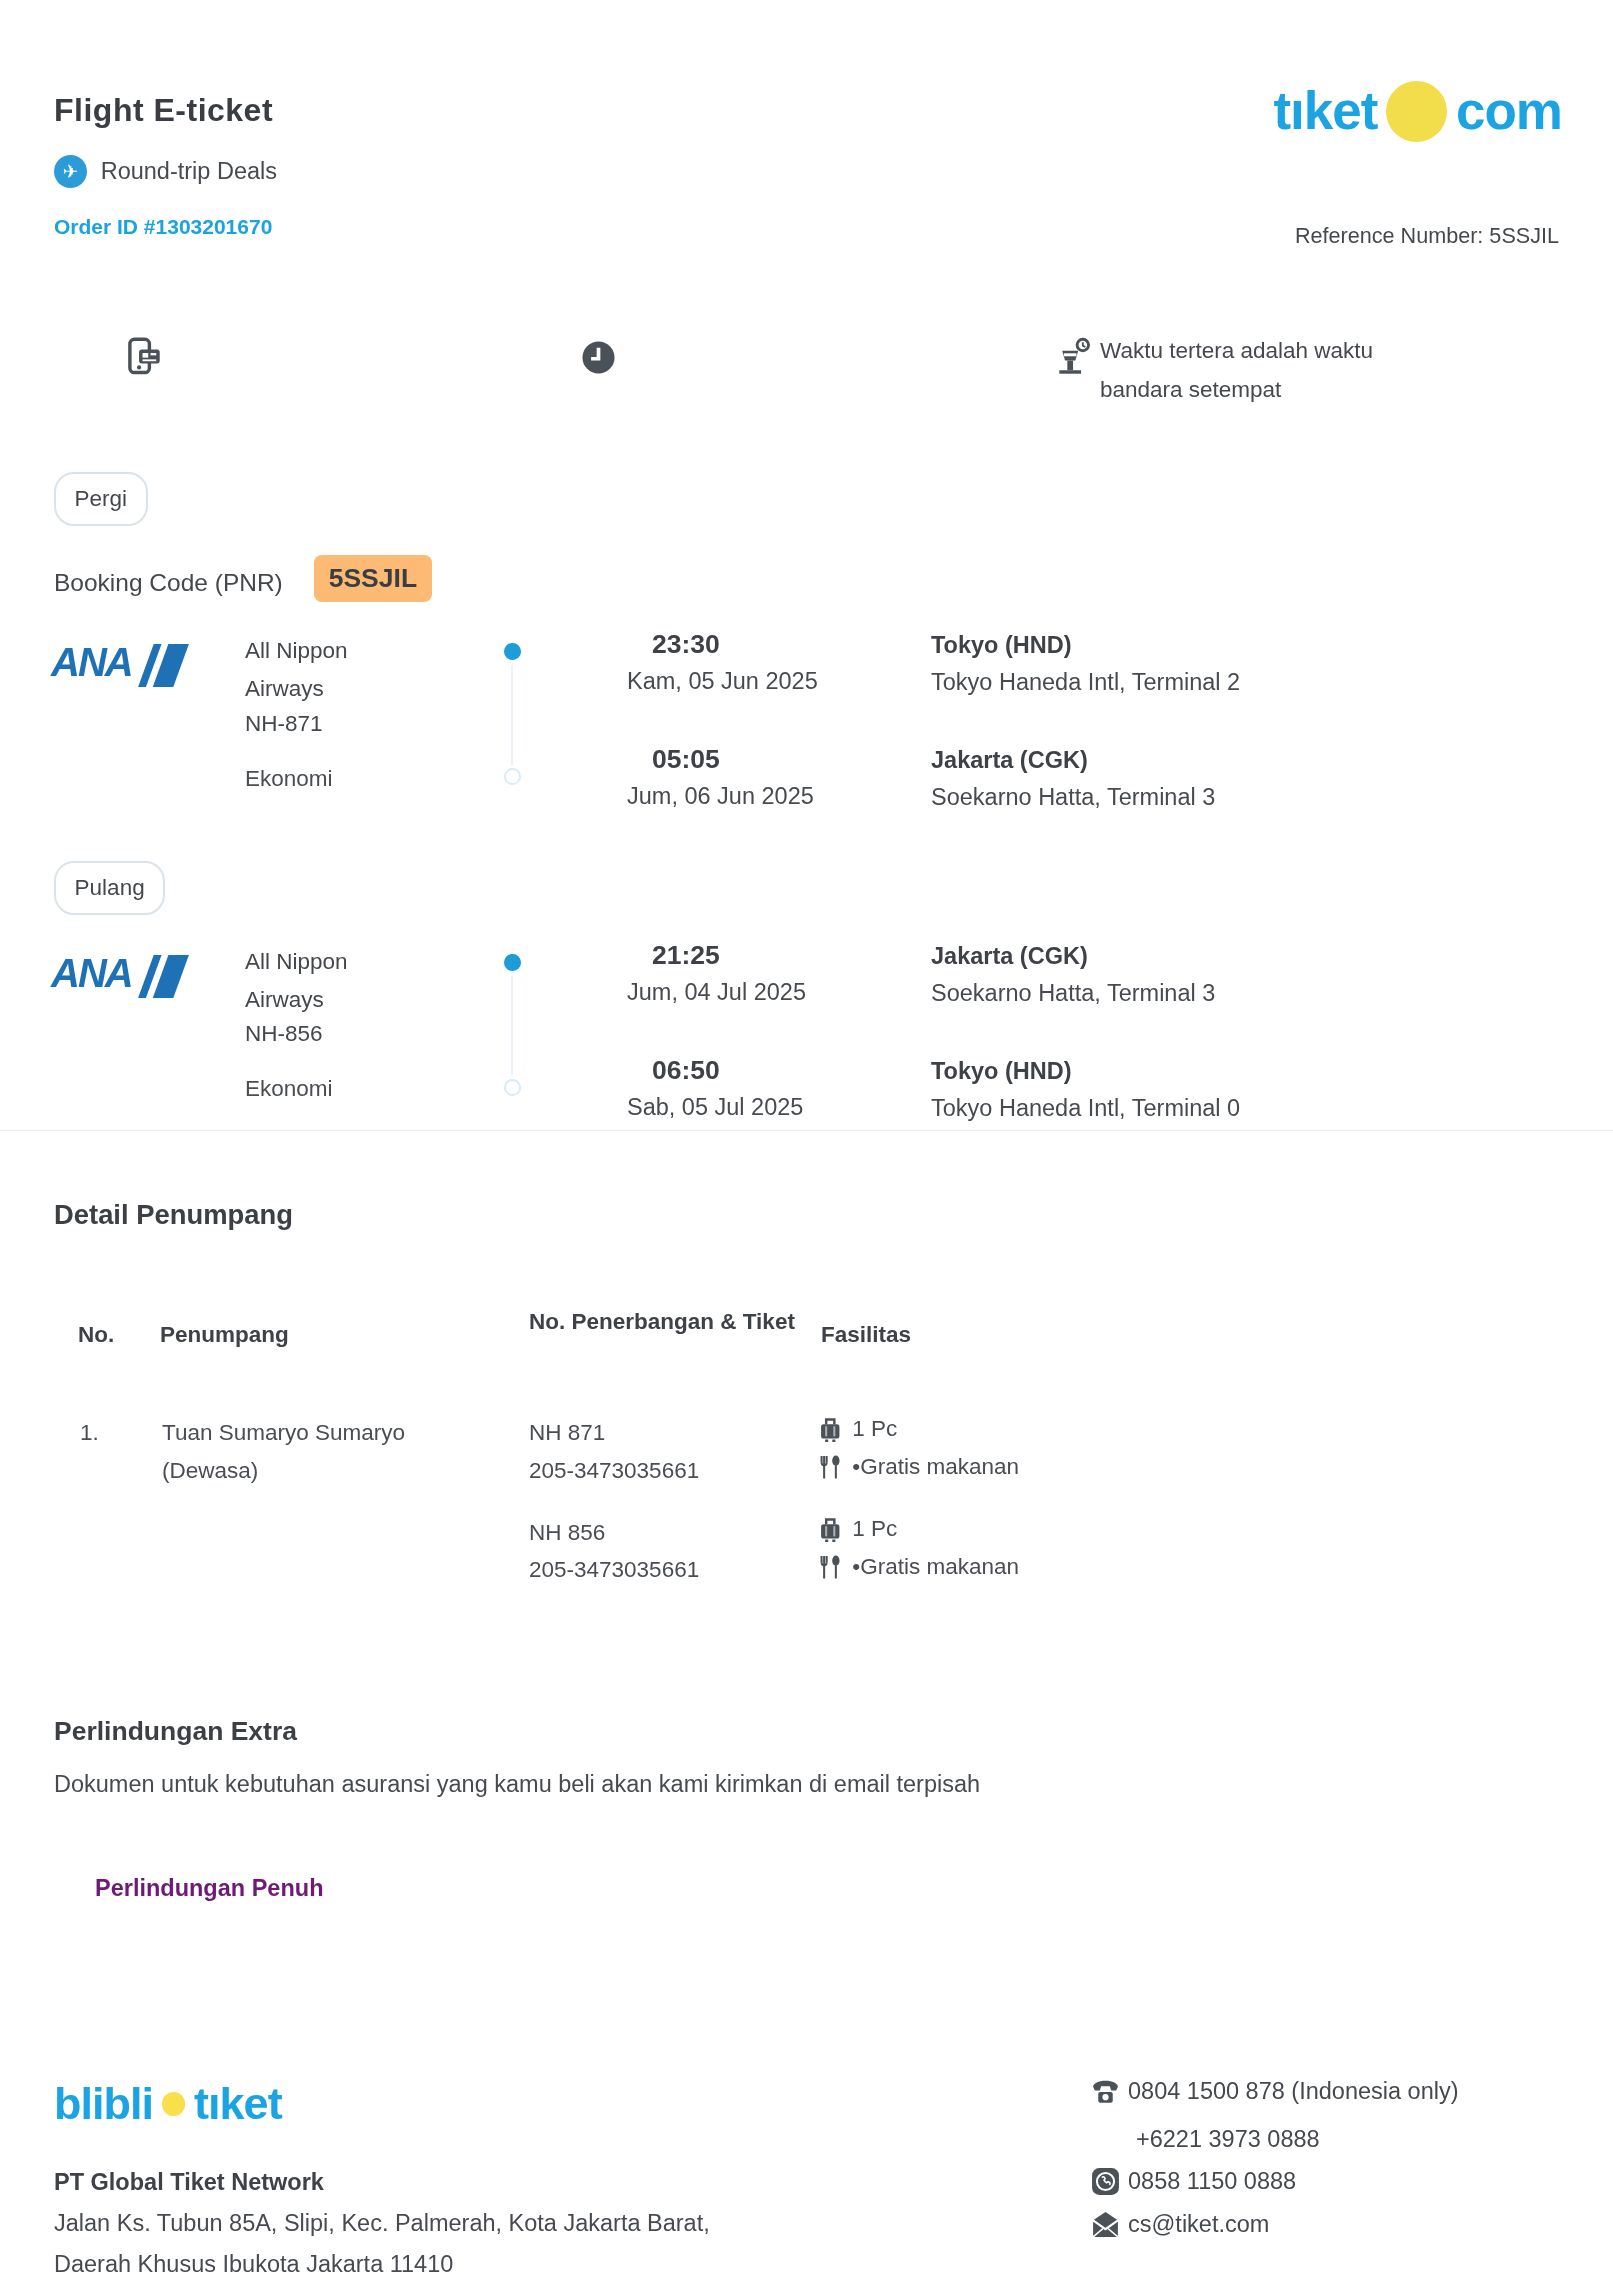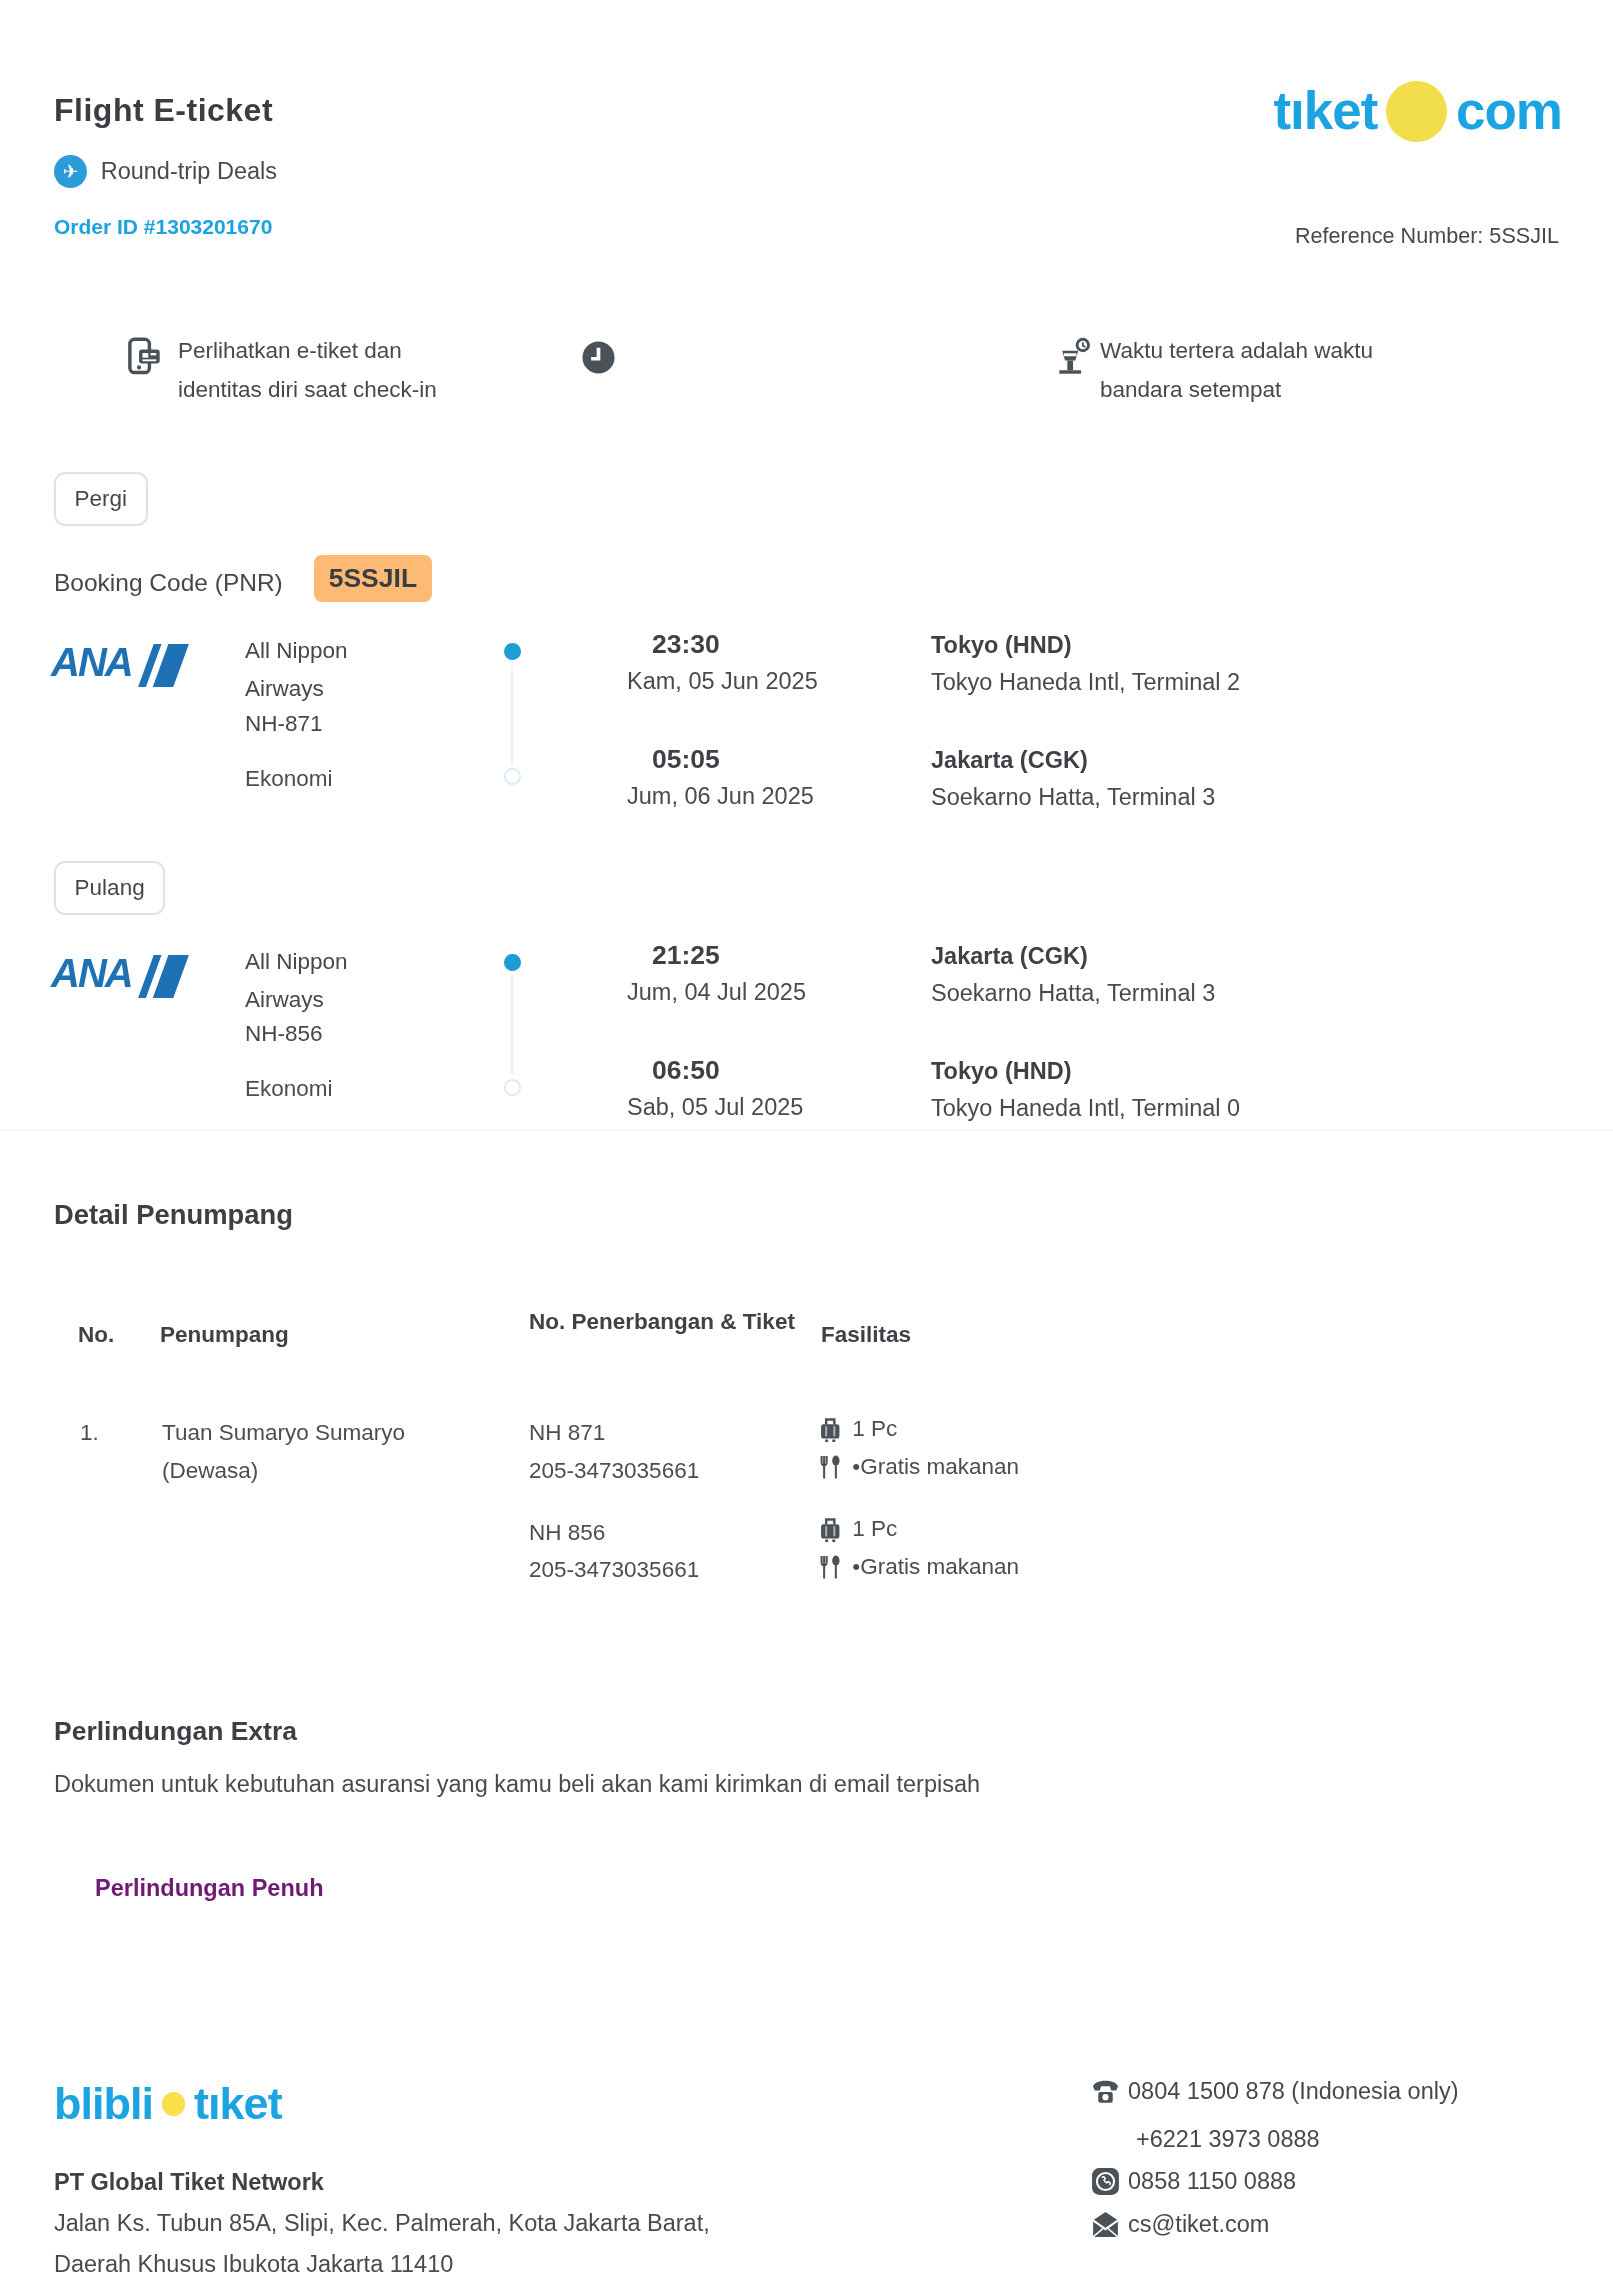--- a/index.html
+++ b/index.html
@@ -18,21 +18,21 @@
   .deals { display:flex; align-items:center; gap:13.7px; font-size:23.5px; }
   .plane-badge { width:33px; height:33px; border-radius:50%; background:#2b9cd8; color:#fff;
                  display:flex; align-items:center; justify-content:center; font-size:18.6px; }
   .order-id { font-size:21px; font-weight:600; color:#1ba3e0; }
   .reference { font-size:21.6px; color:#45494e; }
 
   
   .notice-text { font-size:22.5px; line-height:39px; color:#45494e; }
 
   
-  .dir-badge { border:2px solid #dae3e9; border-radius:11px; padding:10.8px 18.6px;
+  .dir-badge { border:2px solid #dae3e9; border-radius:20px; padding:10.8px 18.6px;
                font-size:22.5px; color:#44484d; background:#fff; }
 
   .book-label { font-size:24.5px; color:#44484d; }
   .pnr-chip { background:#fdba74; border-radius:7.8px; padding:6.9px 14.7px;
               font-size:26.5px; font-weight:bold; color:#3a3e43; }
 
   
   .ana-logo { display:flex; align-items:flex-end; gap:5.9px; }
   .ana-text { font-size:40px; font-weight:bold; font-style:italic; color:#1f71b5; letter-spacing:-2px; }
   .airline-name { width:127px; font-size:22.5px; line-height:38px; color:#44484d; }
@@ -91,21 +91,20 @@
   <span class="abs icon" style="left:123px;top:337px">
     <svg width="39" height="39" viewBox="0 0 34 34">
         <rect x="6" y="2" width="17" height="29" rx="4" fill="none" stroke="#4a5157" stroke-width="3"></rect>
         <circle cx="14" cy="26.5" r="1.8" fill="#4a5157"></circle>
         <rect x="14" y="11" width="18" height="12" rx="2.5" fill="#4a5157"></rect>
         <rect x="17" y="14" width="5" height="4" fill="#fff"></rect>
         <rect x="24" y="14" width="5" height="2" fill="#fff"></rect>
         <rect x="17" y="19.5" width="12" height="1.6" fill="#fff"></rect>
       </svg>
   </span>
-  <div class="abs notice-text" style="left:178px;top:331px;width:294px">Perlihatkan e-tiket dan identitas diri saat check-in</div>
 
   <span class="abs icon" style="left:580px;top:339px">
     <svg width="37" height="37" viewBox="0 0 30 30">
         <circle cx="15" cy="15" r="13" fill="#4a5157"></circle>
         <path d="M15 7v9H9" stroke="#fff" stroke-width="3" fill="none"></path>
       </svg>
   </span>
 
   <span class="abs icon" style="left:1053px;top:337px">
     <svg width="39" height="39" viewBox="0 0 34 34">

